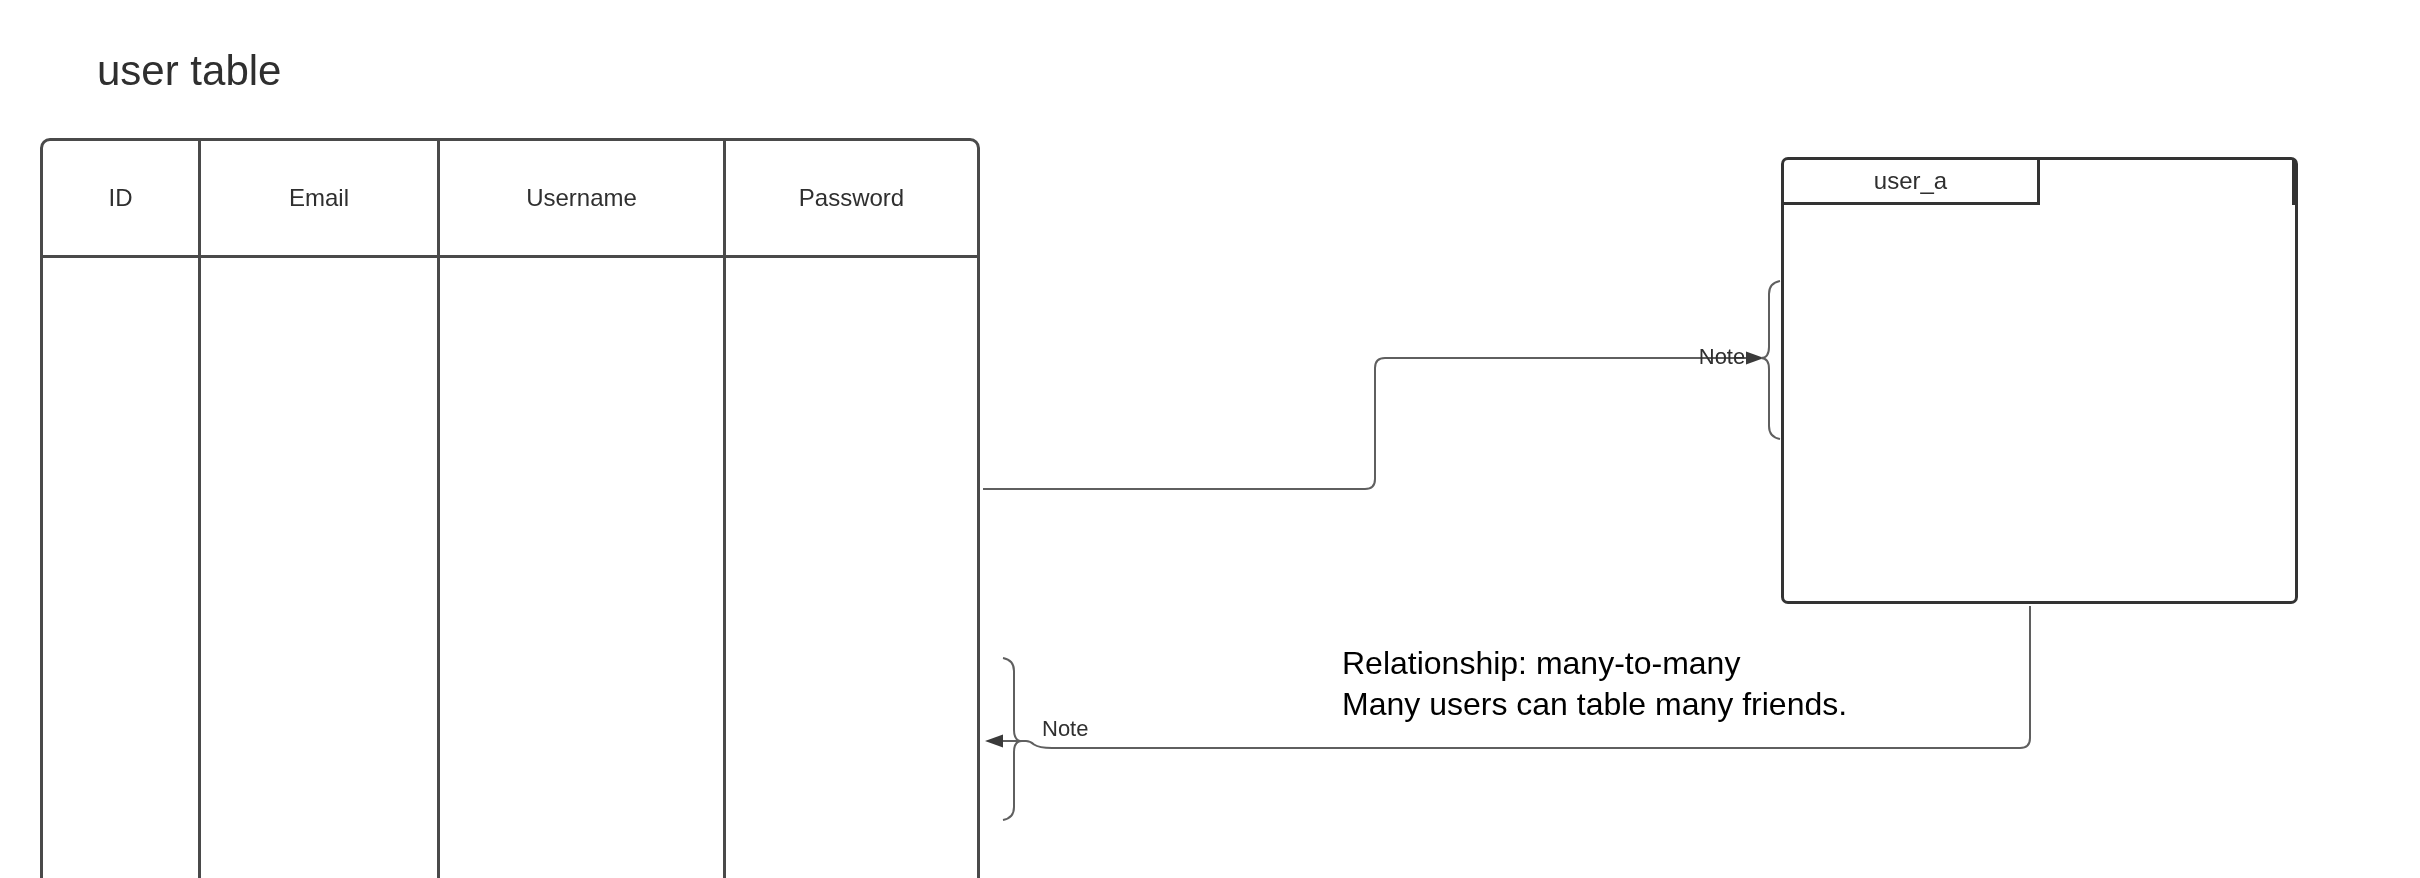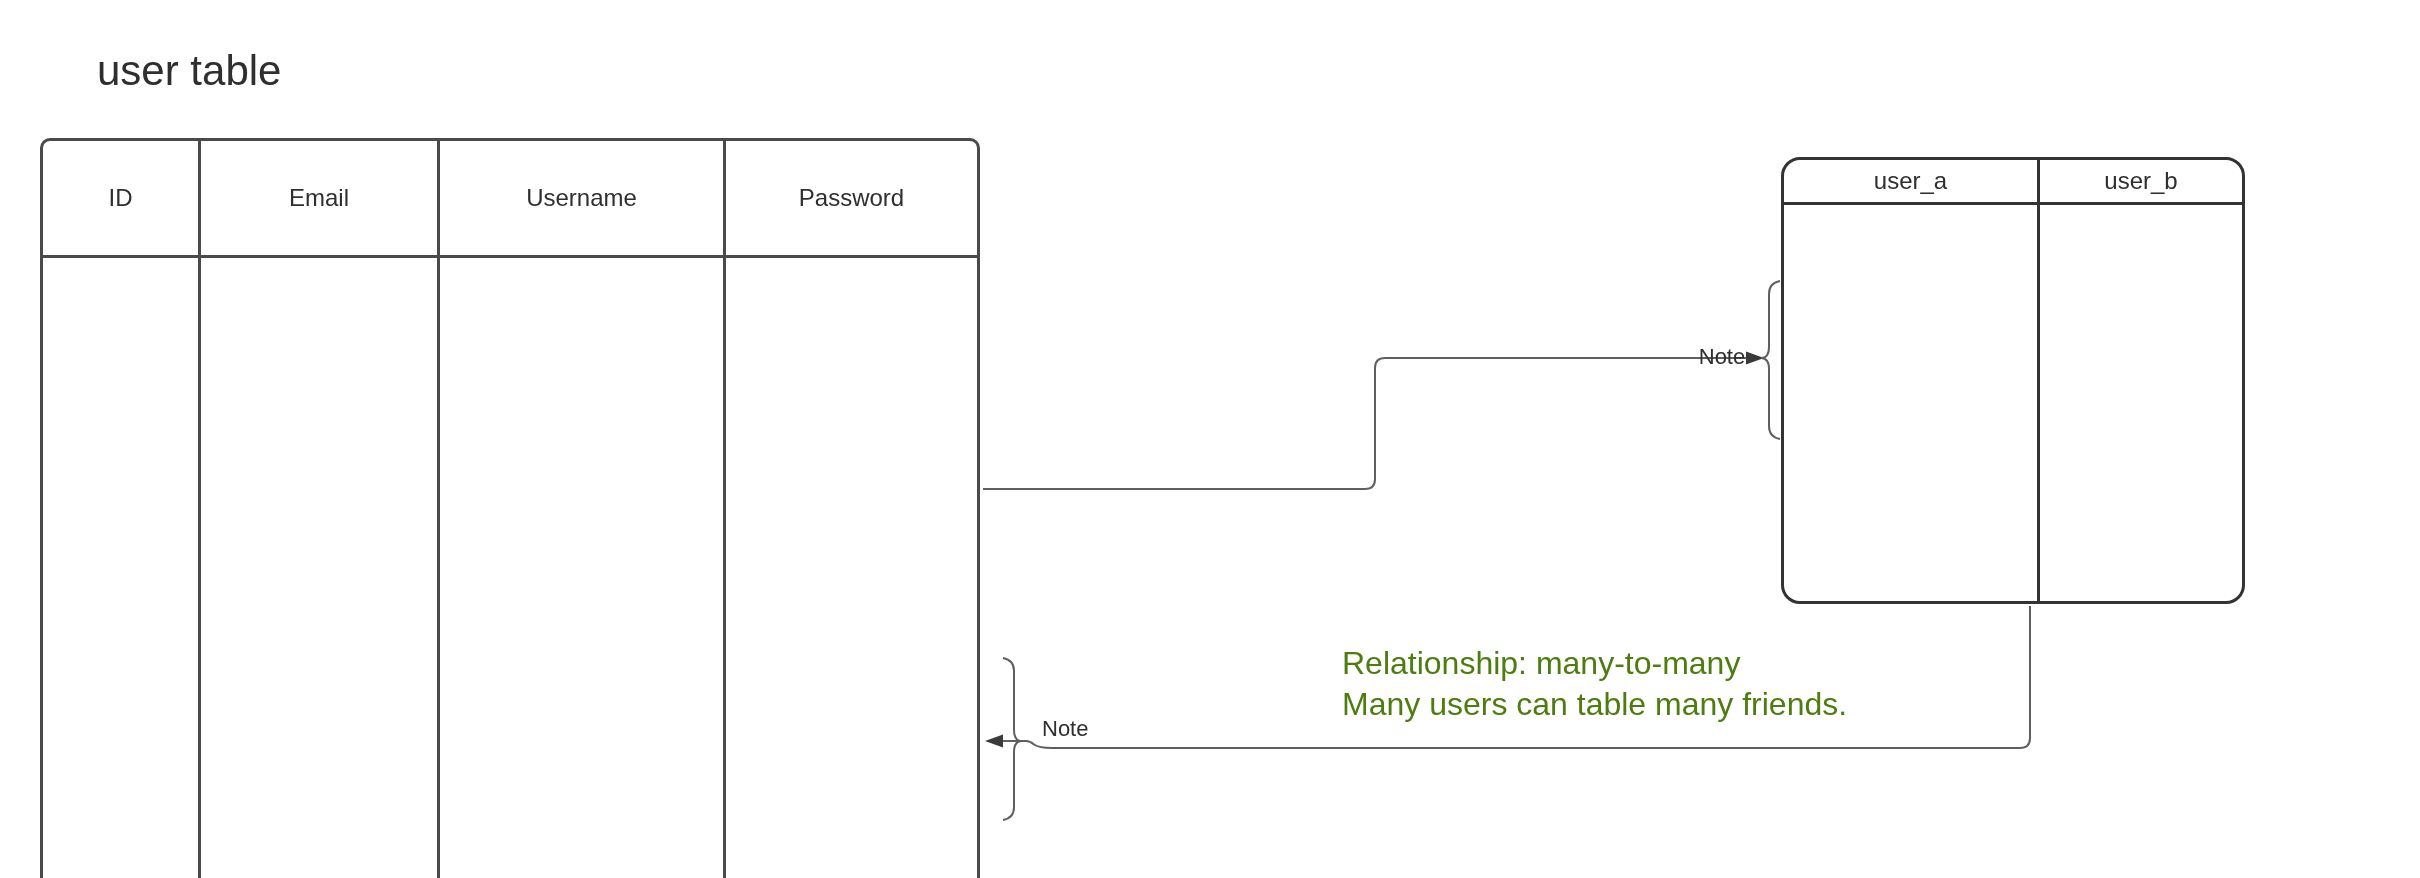--- a/index.html
+++ b/index.html
@@ -45,24 +45,24 @@
   .user-table .head {
     border-bottom: 3px solid #4a4a4a;
     display: flex; align-items: center; justify-content: center;
     font-size: 24px;
   }
 
   
   .friends-table {
     position: absolute;
     left: 1781px; top: 157px;
-    width: 464px; height: 447px;
+    width: 517px; height: 447px;
     box-sizing: border-box;
     border: 3px solid #333333;
-    border-radius: 19px;
+    border-radius: 7px;
     display: grid;
     grid-template-columns: 256px 1fr;
     grid-template-rows: 45px 1fr;
     background: #ffffff;
   }
   .friends-table .cell {
     border-right: 3px solid #333333;
     box-sizing: border-box;
   }
   .friends-table .cell.last { border-right: none; }
@@ -87,21 +87,21 @@
     white-space: nowrap;
   }
   .note-top { left: 1672px; top: 344px; width: 100px; text-align: center; }
   .note-bottom { left: 1042px; top: 716px; }
 
   .annotation {
     position: absolute;
     left: 1342px; top: 643px;
     font-size: 32px;
     line-height: 41px;
-    color: #4d7c0f;
+    color: #000000;
     white-space: nowrap;
   }
 </style>
 </head>
 <body>
 
 <div class="canvas">
 
   <div class="shape-title user-title">user table</div>
 
@@ -112,21 +112,20 @@
     <div class="cell head">Username</div>
     <div class="cell head last">Password</div>
     <div class="cell"></div>
     <div class="cell"></div>
     <div class="cell"></div>
     <div class="cell last"></div>
   </div>
 
   <div class="friends-table">
     <div class="cell head">user_a</div>
-    <div class="cell head last">user_b</div>
     <div class="cell"></div>
     <div class="cell last"></div>
   </div>
 
   <svg class="edges" width="2420" height="878" viewBox="0 0 2420 878">
 
     <path d="M 983 489 L 1365 489 Q 1375 489 1375 479 L 1375 368 Q 1375 358 1385 358 L 1747 358" fill="none" stroke="#5f5f5f" stroke-width="2"></path>
     <polygon points="1764,358 1746,351.5 1746,364.5" fill="#3a3a3a"></polygon>
     <path d="M 1780 281 Q 1769 283 1769 294 L 1769 347 Q 1769 358 1761 358 Q 1769 358 1769 369 L 1769 426 Q 1769 437 1780 439" fill="none" stroke="#5f5f5f" stroke-width="2"></path>
 

